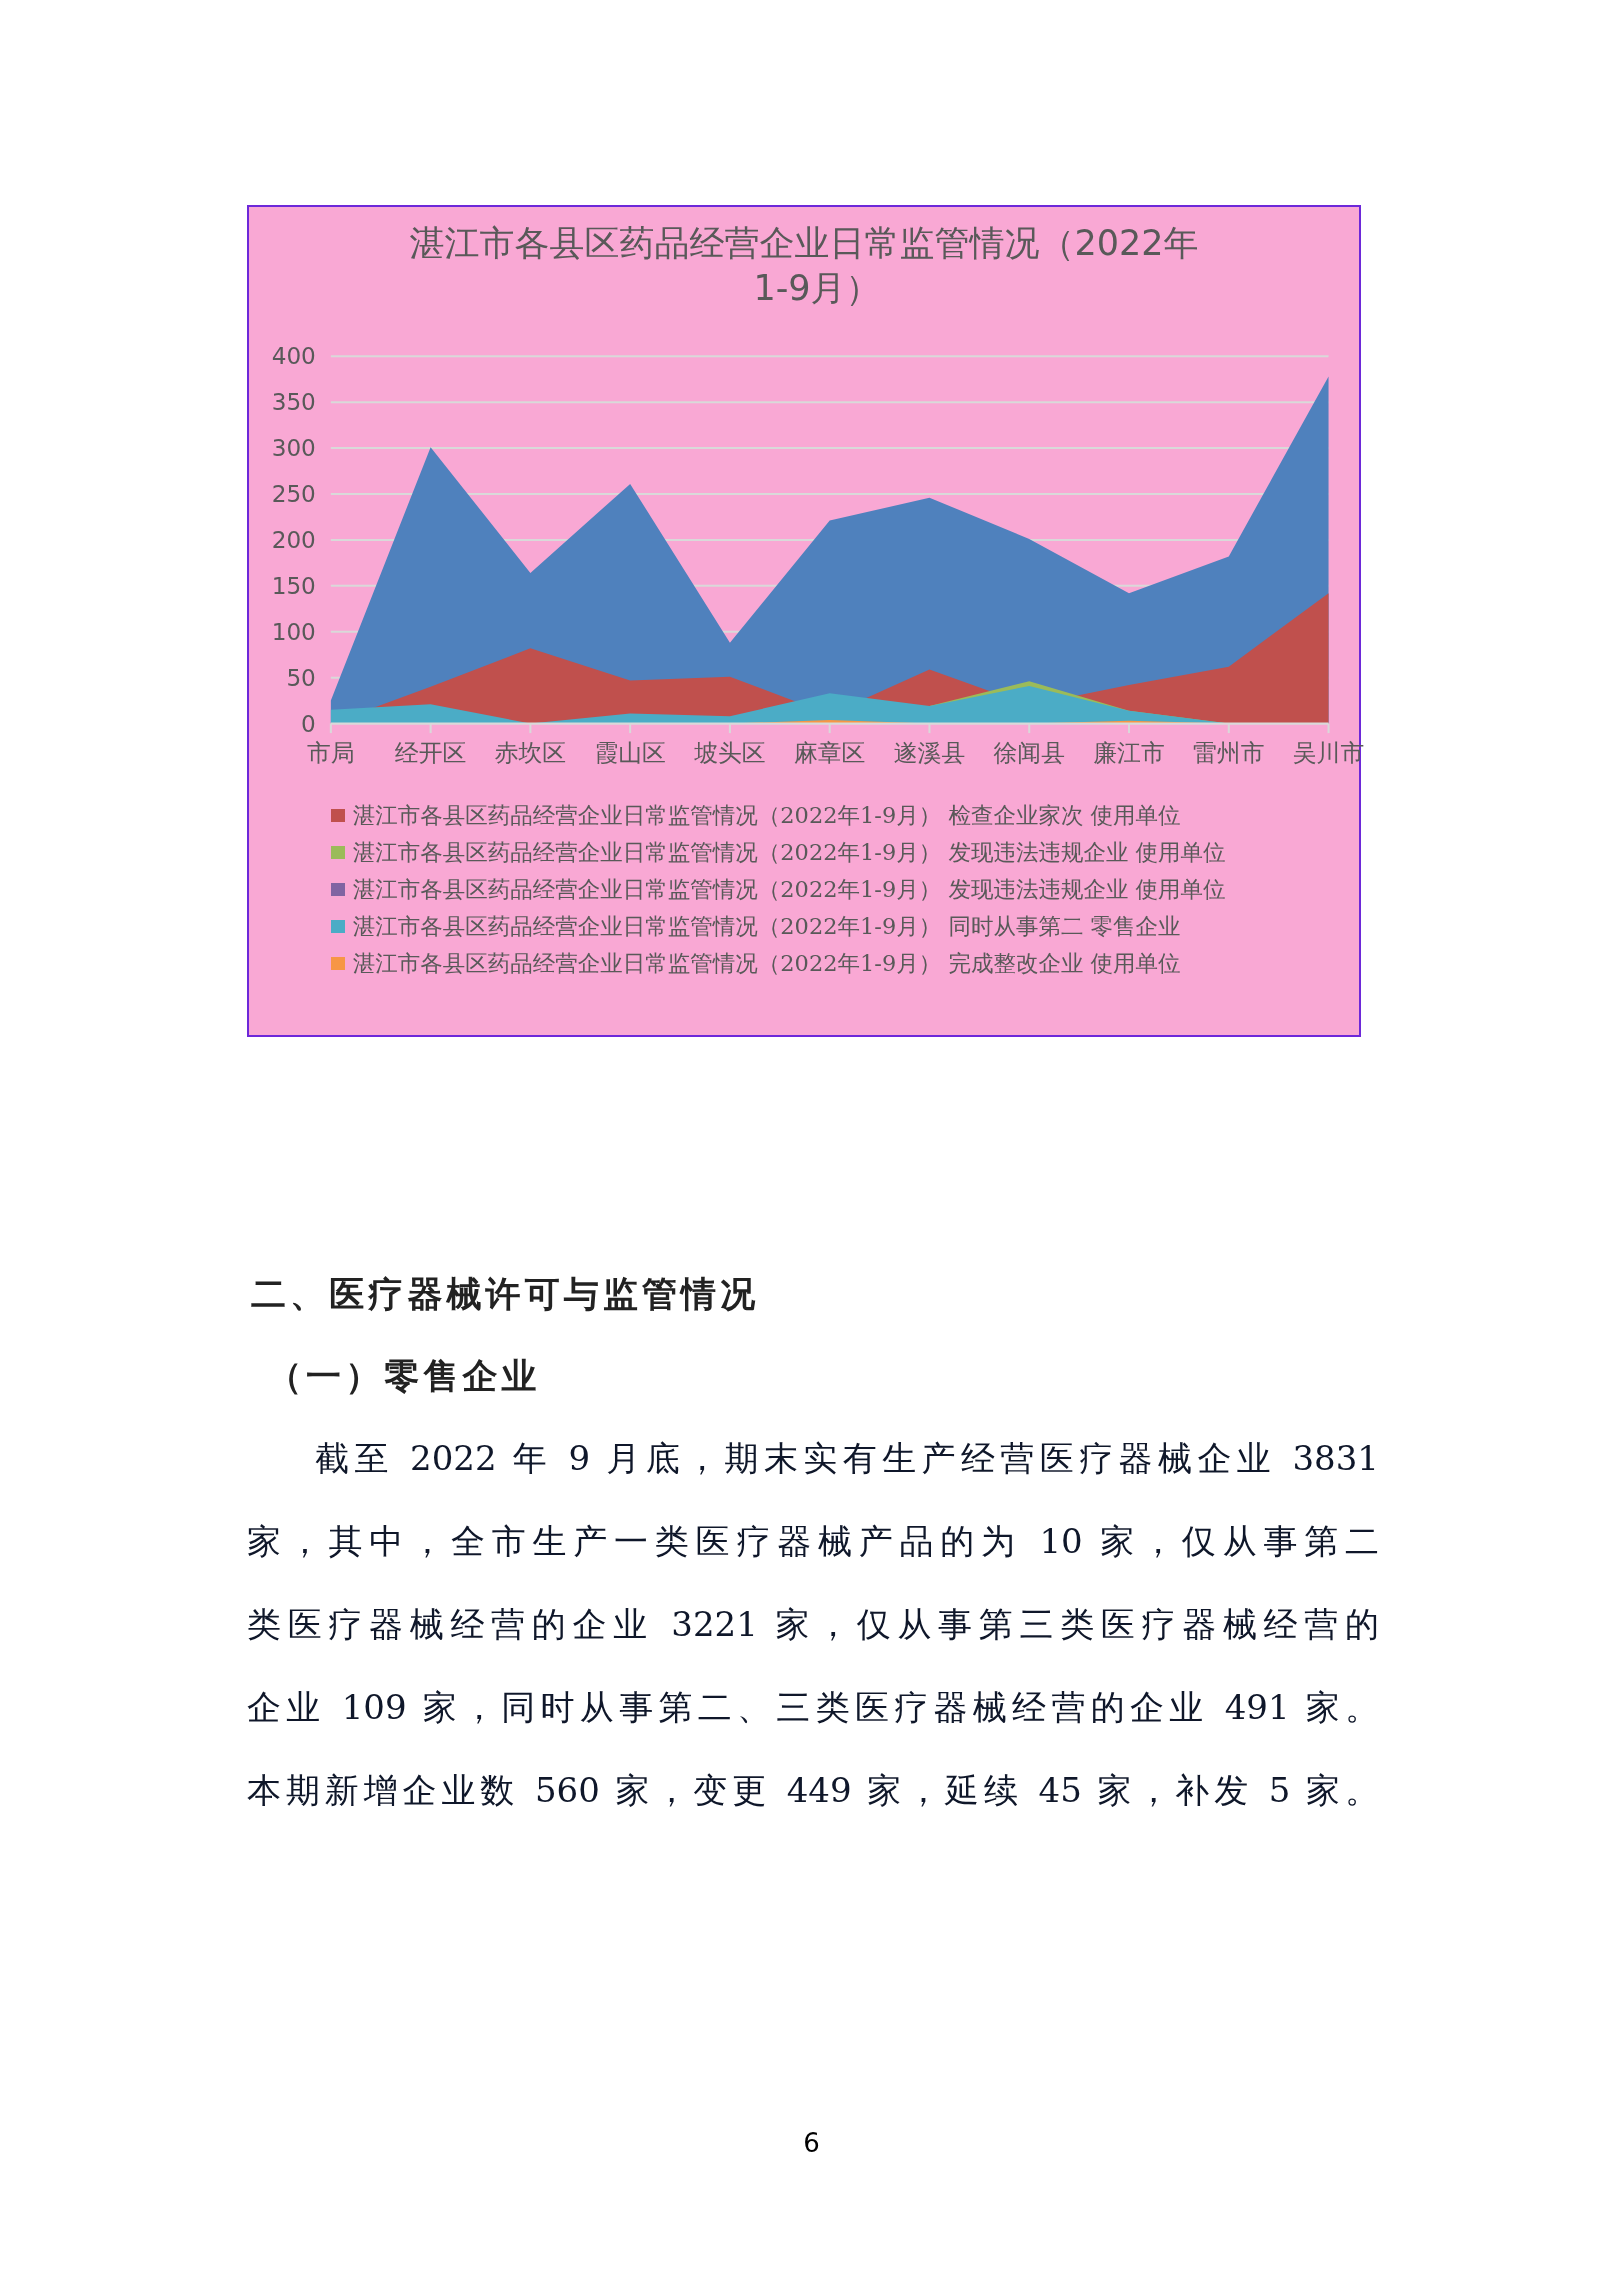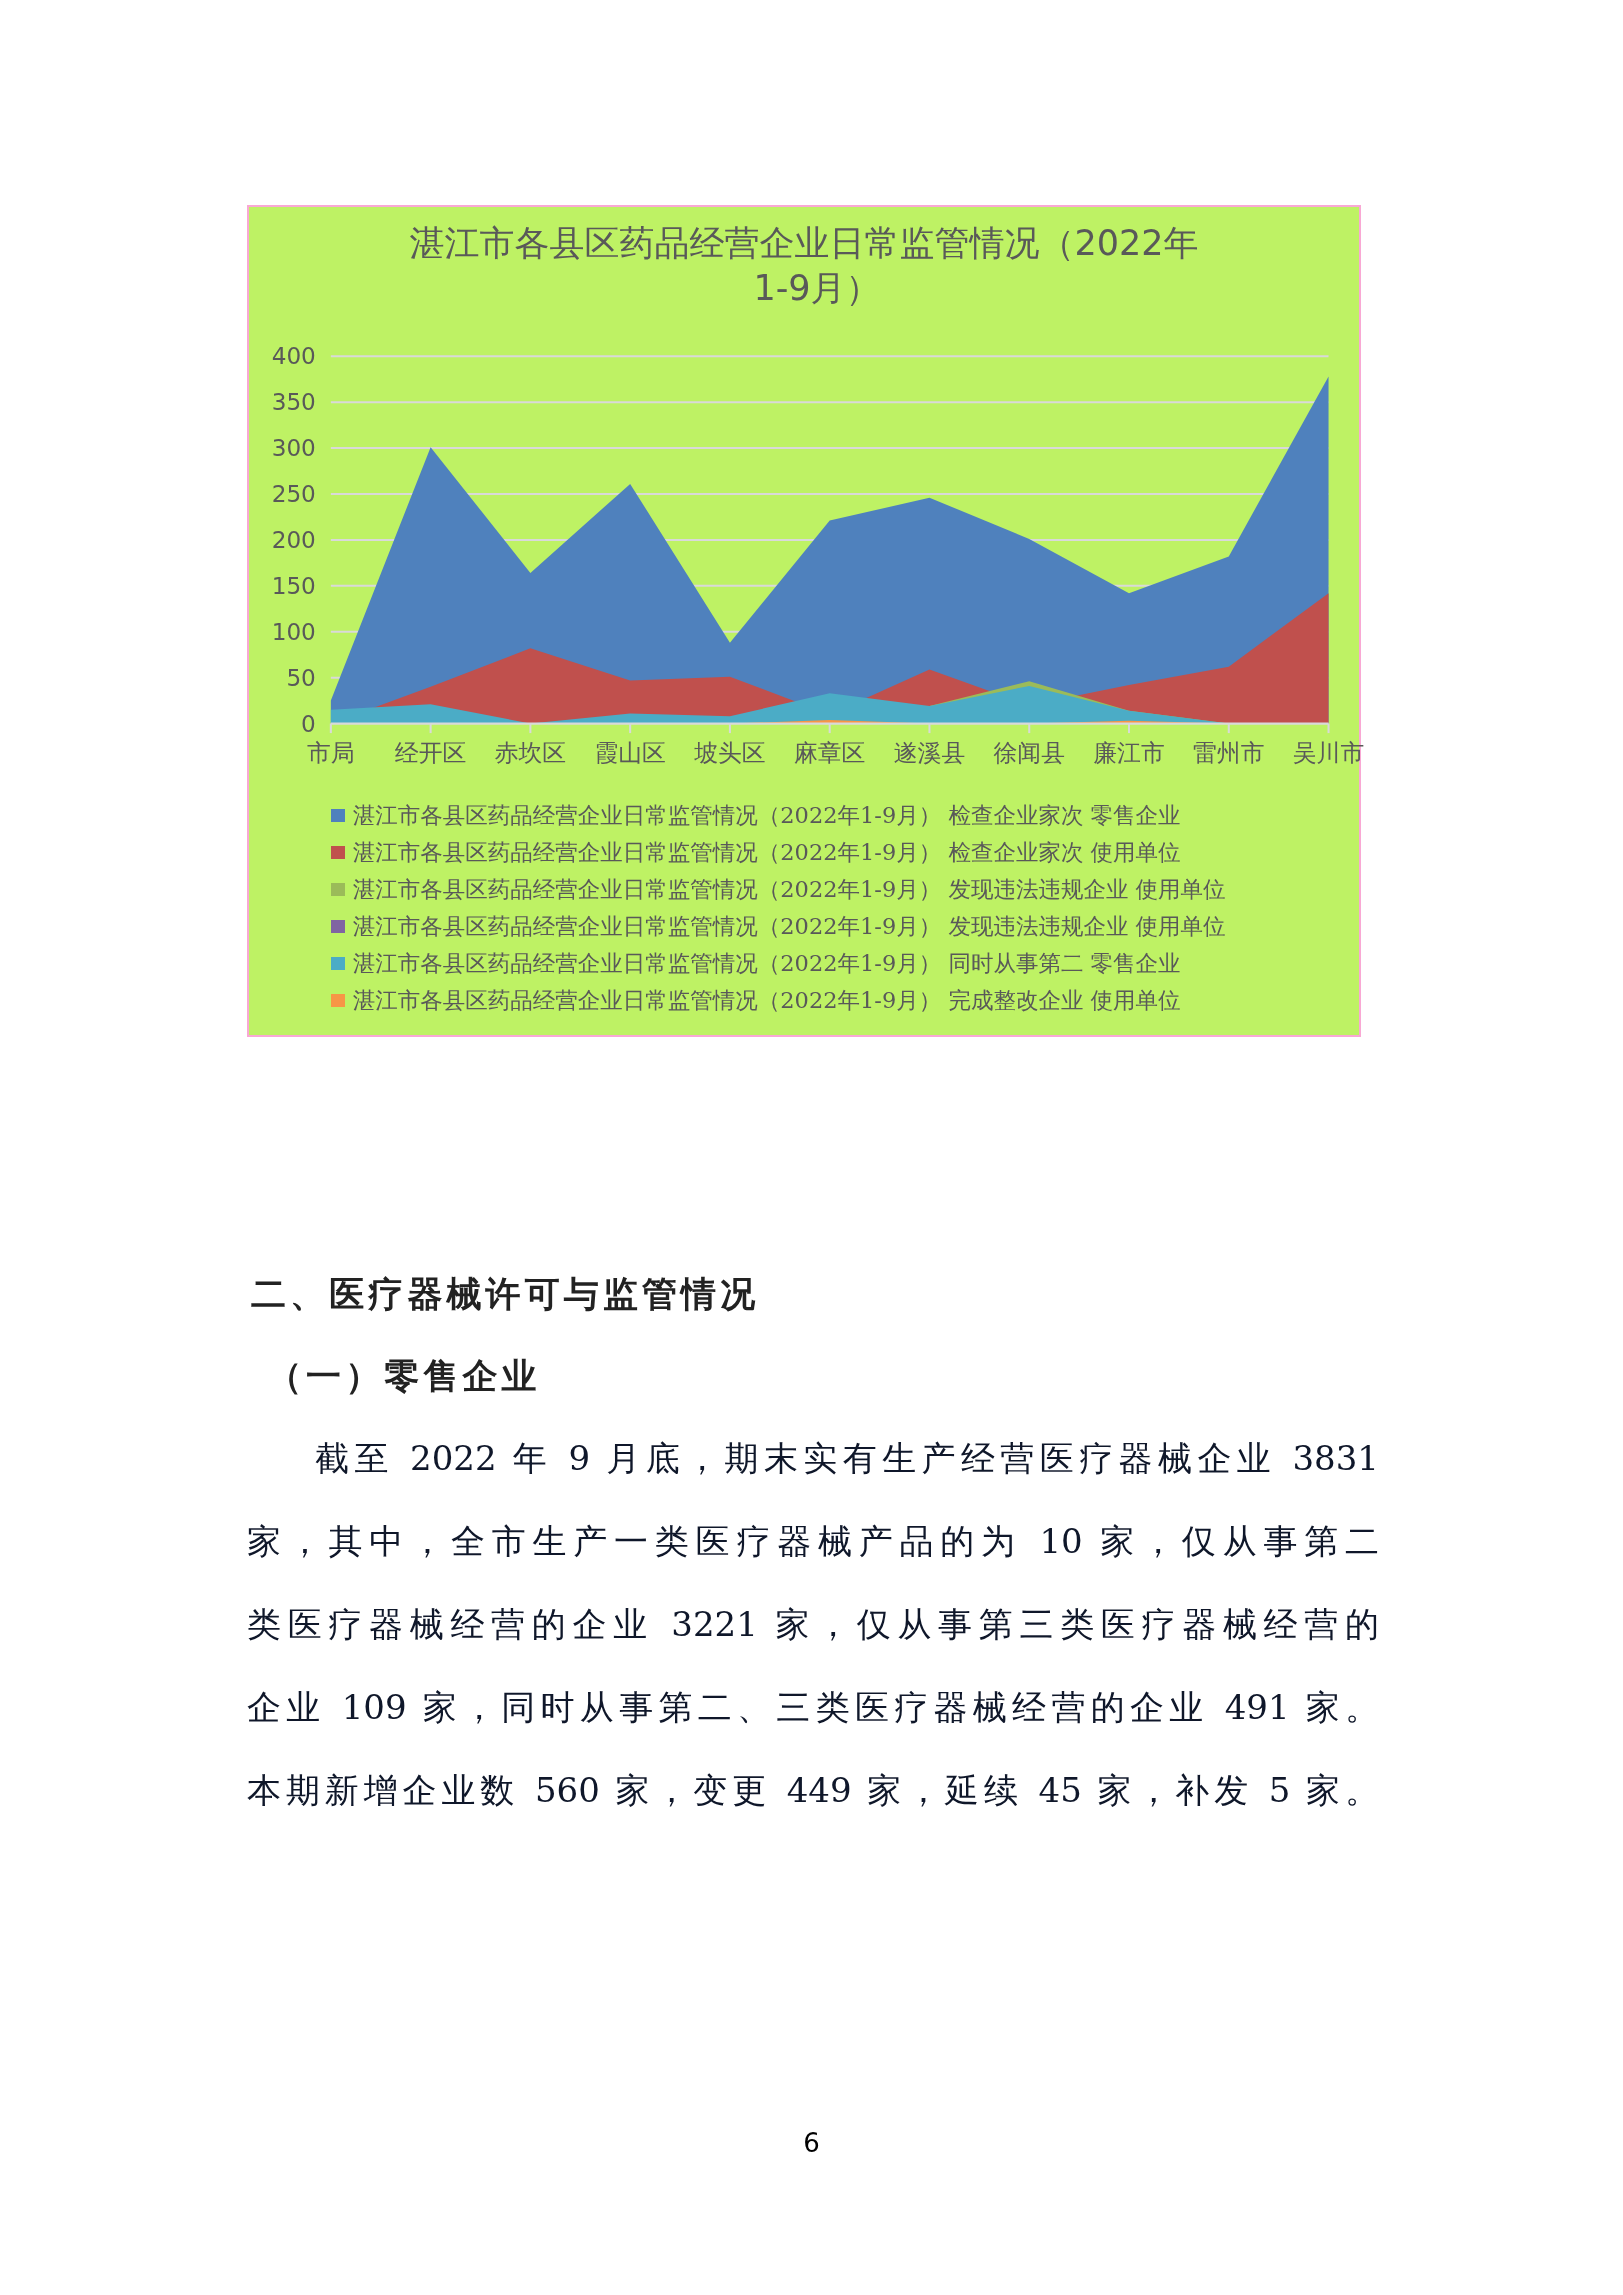--- a/index.html
+++ b/index.html
@@ -1,19 +1,19 @@
 <!DOCTYPE html>
 <html style="font-size:11px"><head>
 <meta charset="utf-8">
 <style>
   html, body { margin:0; padding:0; background:#ffffff; }
   body { width:1623px; height:2295px; position:relative; overflow:hidden;
          font-family:"DejaVu Sans", "Liberation Sans", sans-serif; color:#222; }
   .chart-frame { position:absolute; left:247px; top:205px; width:1114px; height:832px;
-                 border:2px solid #f9a8d4; box-sizing:border-box; background:#bef264; }
+                 border:2px solid #6d28d9; box-sizing:border-box; background:#f9a8d4; }
   .chart-title { position:absolute; left:0; width:100%; text-align:center; color:#595959;
                  font-size:35px; line-height:45px; }
   .chart-svg { position:absolute; left:0; top:0; }
   .legend { position:absolute; left:82px; top:590px; }
   .legend-item { display:flex; align-items:center; height:37px; }
   .legend-swatch { width:13.6px; height:13.6px; margin-right:8.2px; flex:0 0 auto; }
   .legend-label { font-size:22.5px; color:#595959; white-space:nowrap; font-family:"DejaVu Serif", "Liberation Serif", serif; }
   .heading { position:absolute; font-weight:bold; color:#222; font-size:35px; font-family:"DejaVu Sans", sans-serif; letter-spacing:4.1px; }
   .para { position:absolute; left:247px; width:1132px; font-size:34px; color:#0f172a;
           font-family:"DejaVu Serif", "Liberation Serif", serif; }
@@ -71,24 +71,20 @@
       <text x="1144.8" y="813" text-anchor="middle" font-size="35" fill="#595959" font-family="DejaVu Serif, serif">徐闻县</text>
       <line x1="1291.2" x2="1291.2" y1="758" y2="772" stroke="#d9d9d9" stroke-width="3"></line>
       <text x="1291.2" y="813" text-anchor="middle" font-size="35" fill="#595959" font-family="DejaVu Serif, serif">廉江市</text>
       <line x1="1437.6" x2="1437.6" y1="758" y2="772" stroke="#d9d9d9" stroke-width="3"></line>
       <text x="1437.6" y="813" text-anchor="middle" font-size="35" fill="#595959" font-family="DejaVu Serif, serif">雷州市</text>
       <line x1="1584" x2="1584" y1="758" y2="772" stroke="#d9d9d9" stroke-width="3"></line>
       <text x="1584" y="813" text-anchor="middle" font-size="35" fill="#595959" font-family="DejaVu Serif, serif">吴川市</text>
     </svg>
   <div class="legend" id="legend">
       <div class="legend-item">
-        <span class="legend-swatch" style="background: rgb(79, 129, 189);"></span>
-        <span class="legend-label">湛江市各县区药品经营企业日常监管情况（2022年1-9月） 检查企业家次 零售企业</span>
-      </div>
-      <div class="legend-item">
         <span class="legend-swatch" style="background: rgb(192, 80, 77);"></span>
         <span class="legend-label">湛江市各县区药品经营企业日常监管情况（2022年1-9月） 检查企业家次 使用单位</span>
       </div>
       <div class="legend-item">
         <span class="legend-swatch" style="background: rgb(155, 187, 89);"></span>
         <span class="legend-label">湛江市各县区药品经营企业日常监管情况（2022年1-9月） 发现违法违规企业 使用单位</span>
       </div>
       <div class="legend-item">
         <span class="legend-swatch" style="background: rgb(128, 100, 162);"></span>
         <span class="legend-label">湛江市各县区药品经营企业日常监管情况（2022年1-9月） 发现违法违规企业 使用单位</span>

